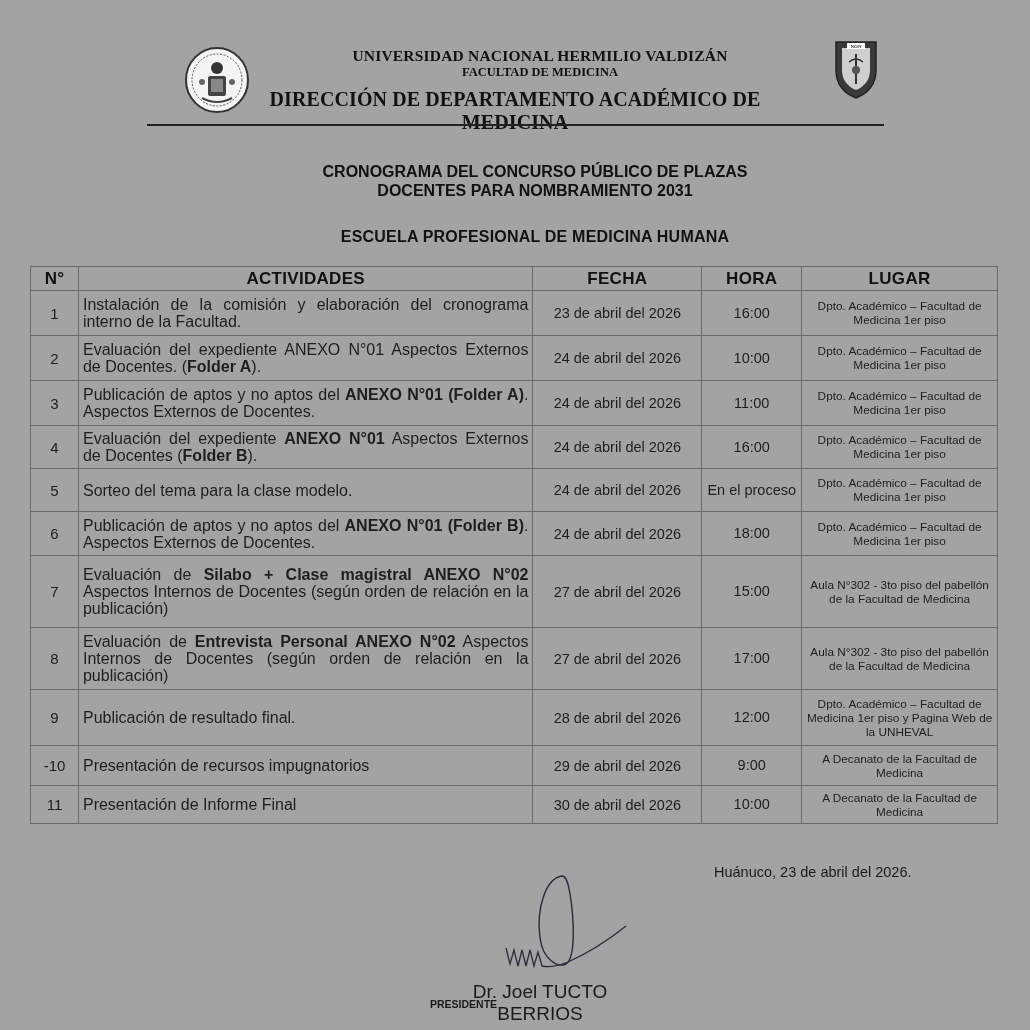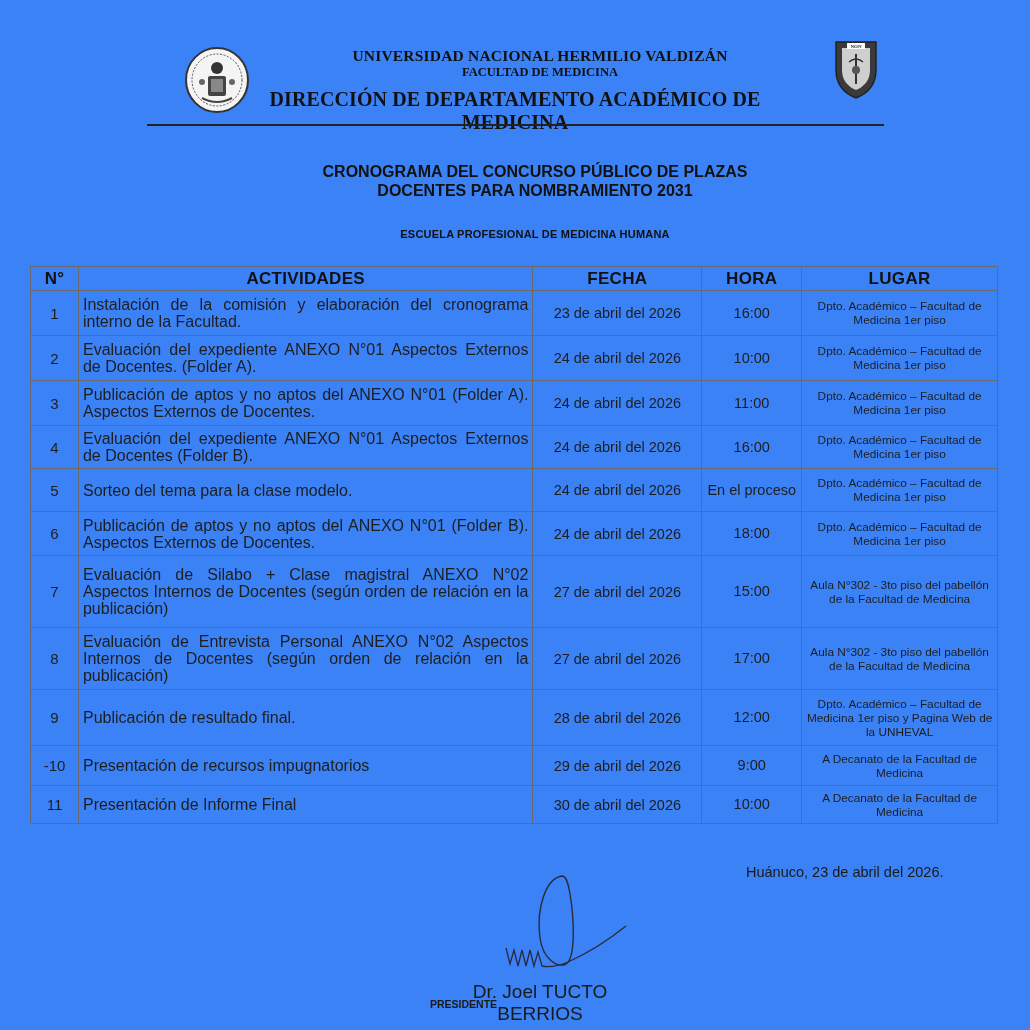--- a/index.html
+++ b/index.html
@@ -1,60 +1,60 @@
 <!DOCTYPE html>
 <html><head>
 <meta charset="utf-8">
 <style>
   html, body { margin: 0; padding: 0; background: #ffffff; }
   body { width: 1030px; height: 1030px; position: relative; overflow: hidden; color: #1a1a1a; }
-  .page { position: absolute; left: 0; top: 0; width: 1030px; height: 1030px; background: #3b82f6; }
+  .page { position: absolute; left: 0; top: 0; width: 1030px; height: 1030px; background: #a3a3a3; }
 
   
   .logo-left { position: absolute; left: 184px; top: 46px; width: 66px; height: 68px; }
   .logo-right { position: absolute; left: 832px; top: 36px; width: 48px; height: 64px; }
   .inst { position: absolute; left: 250px; width: 580px; text-align: center; font-family: "Liberation Serif", "DejaVu Serif", serif; font-weight: bold; color: #111; }
   .inst-1 { top: 47px; font-size: 15.5px; letter-spacing: 0.2px; }
   .inst-2 { top: 65px; font-size: 12.5px; }
   .inst-3 { top: 88px; font-size: 20px; letter-spacing: 0.1px; left: 225px; width: 580px; }
   .header-rule { position: absolute; left: 147px; top: 124px; width: 737px; height: 2px; background: #222; }
 
   
   .title { position: absolute; left: 200px; width: 670px; text-align: center; font-family: "Liberation Sans", "DejaVu Sans", sans-serif; font-weight: bold; font-size: 16px; color: #111; line-height: 19px; top: 162px; }
-  .subtitle { position: absolute; left: 250px; width: 570px; text-align: center; font-family: "Liberation Sans", "DejaVu Sans", sans-serif; font-weight: bold; font-size: 11px; top: 228px; color: #111; letter-spacing: 0.2px; }
+  .subtitle { position: absolute; left: 250px; width: 570px; text-align: center; font-family: "Liberation Sans", "DejaVu Sans", sans-serif; font-weight: bold; font-size: 16px; top: 228px; color: #111; letter-spacing: 0.2px; }
 
   
   table.sched { position: absolute; left: 30px; top: 266px; width: 968px; border-collapse: collapse; font-family: "Liberation Sans", "DejaVu Sans", sans-serif; color: #1e1e1e; }
   table.sched th, table.sched td { border: 1px solid #6a6a6a; padding: 0 4px; }
   table.sched th { font-weight: bold; font-size: 17px; height: 23px; text-align: center; color: #111; letter-spacing: 0.3px; }
   col.c-n { width: 48px; }
   col.c-act { width: 455px; }
   col.c-fecha { width: 169px; }
   col.c-hora { width: 100px; }
   col.c-lugar { width: 196px; }
   td.n { text-align: center; font-size: 15px; }
   td.act { text-align: justify; font-size: 16px; line-height: 17px; padding-left: 7px; padding-right: 7px; }
-  td.act .bold { font-weight: normal; margin-top: 20px; }
+  td.act .bold { font-weight: bold; margin-top: 20px; }
   td.fecha { text-align: center; font-size: 14.5px; }
   td.hora { text-align: center; font-size: 14.5px; line-height: 17px; }
   td.lugar { text-align: center; font-size: 11.8px; line-height: 14px; }
   tr.r1 td { height: 44px; }
   tr.r2 td { height: 44px; }
   tr.r3 td { height: 44px; }
   tr.r4 td { height: 42px; }
   tr.r5 td { height: 42px; }
   tr.r6 td { height: 43px; }
   tr.r7 td { height: 71px; }
   tr.r8 td { height: 61px; }
   tr.r9 td { height: 55px; }
   tr.r10 td { height: 39px; }
   tr.r11 td { height: 37px; }
 
   
-  .place-date { position: absolute; left: 714px; top: 864px; font-family: "Liberation Sans", "DejaVu Sans", sans-serif; font-size: 14.5px; color: #1a1a1a; margin-left: 32px; }
+  .place-date { position: absolute; left: 714px; top: 864px; font-family: "Liberation Sans", "DejaVu Sans", sans-serif; font-size: 14.5px; color: #1a1a1a; }
   .signature { position: absolute; left: 496px; top: 868px; width: 140px; height: 110px; }
   .signer-name { position: absolute; left: 430px; width: 220px; top: 981px; text-align: center; font-family: "Liberation Sans", "DejaVu Sans", sans-serif; font-size: 19px; color: #1a1a1a; }
   .signer-role { position: absolute; left: 430px; width: 220px; top: 998px; font-family: "Liberation Sans", "DejaVu Sans", sans-serif; font-size: 10.5px; font-weight: bold; color: #1a1a1a; }
 </style>
 </head>
 <body>
 
 <div class="page">
 
   <svg class="logo-left" viewBox="0 0 66 68">

